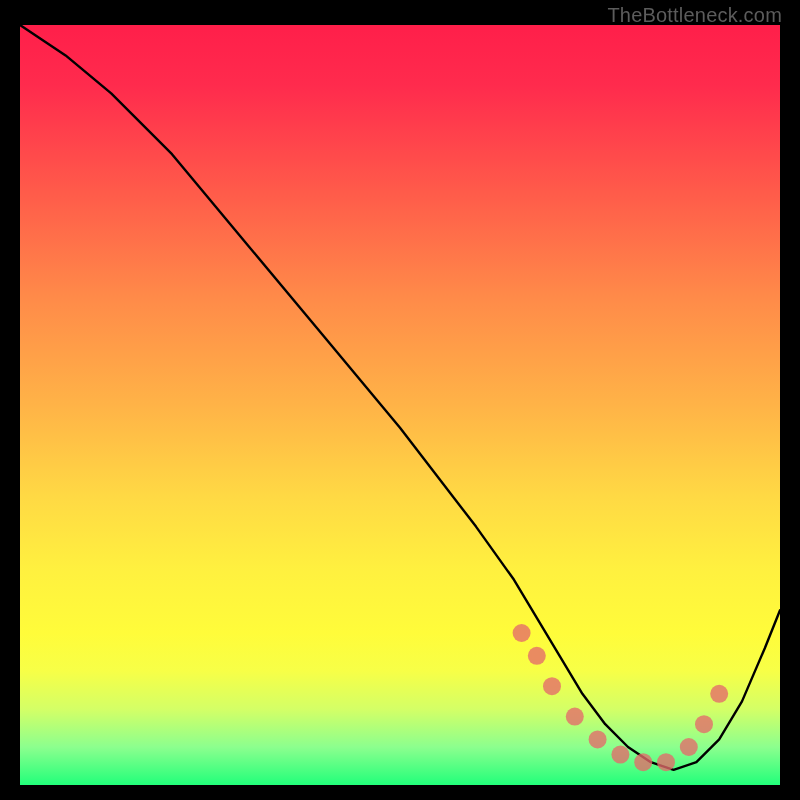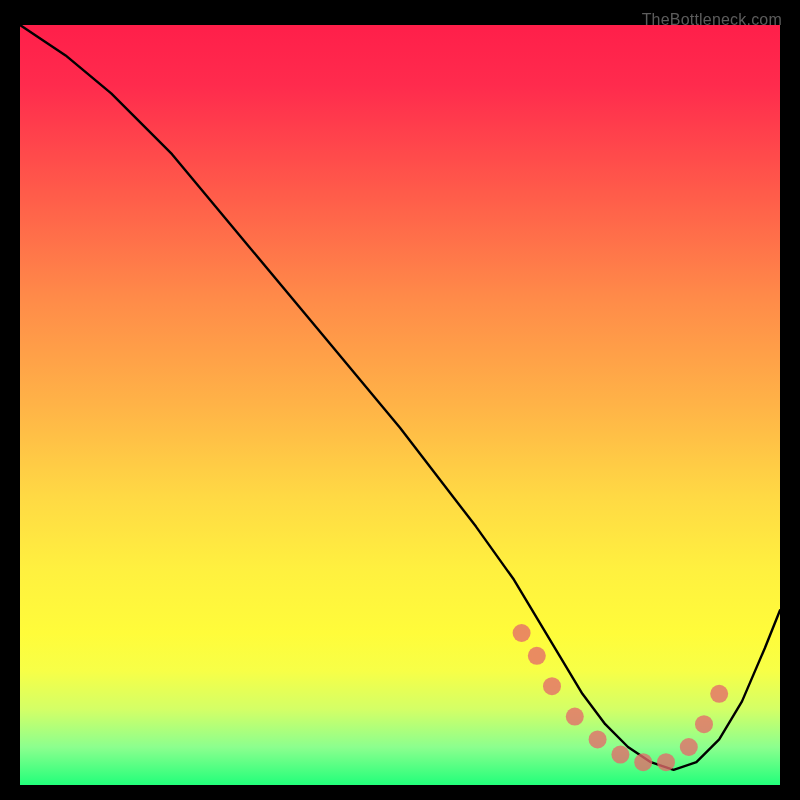--- a/index.html
+++ b/index.html
@@ -25,23 +25,22 @@
       #8cff8e 95%,
       #22ff7a 100%
     );
   }
   .watermark {
     position: absolute;
     top: 4px;
     right: 18px;
     color: #5c5c5c;
     font-family: Arial, Helvetica, sans-serif;
-    font-size: 16px;
+    font-size: 20px;
     letter-spacing: 0.2px;
-    margin-top: 7px;
   }
   svg.curve {
     position: absolute;
     left: 0; top: 0;
     width: 100%; height: 100%;
     overflow: visible;
   }
   .marker {
     fill: #e46a6a;
     fill-opacity: 0.78;

